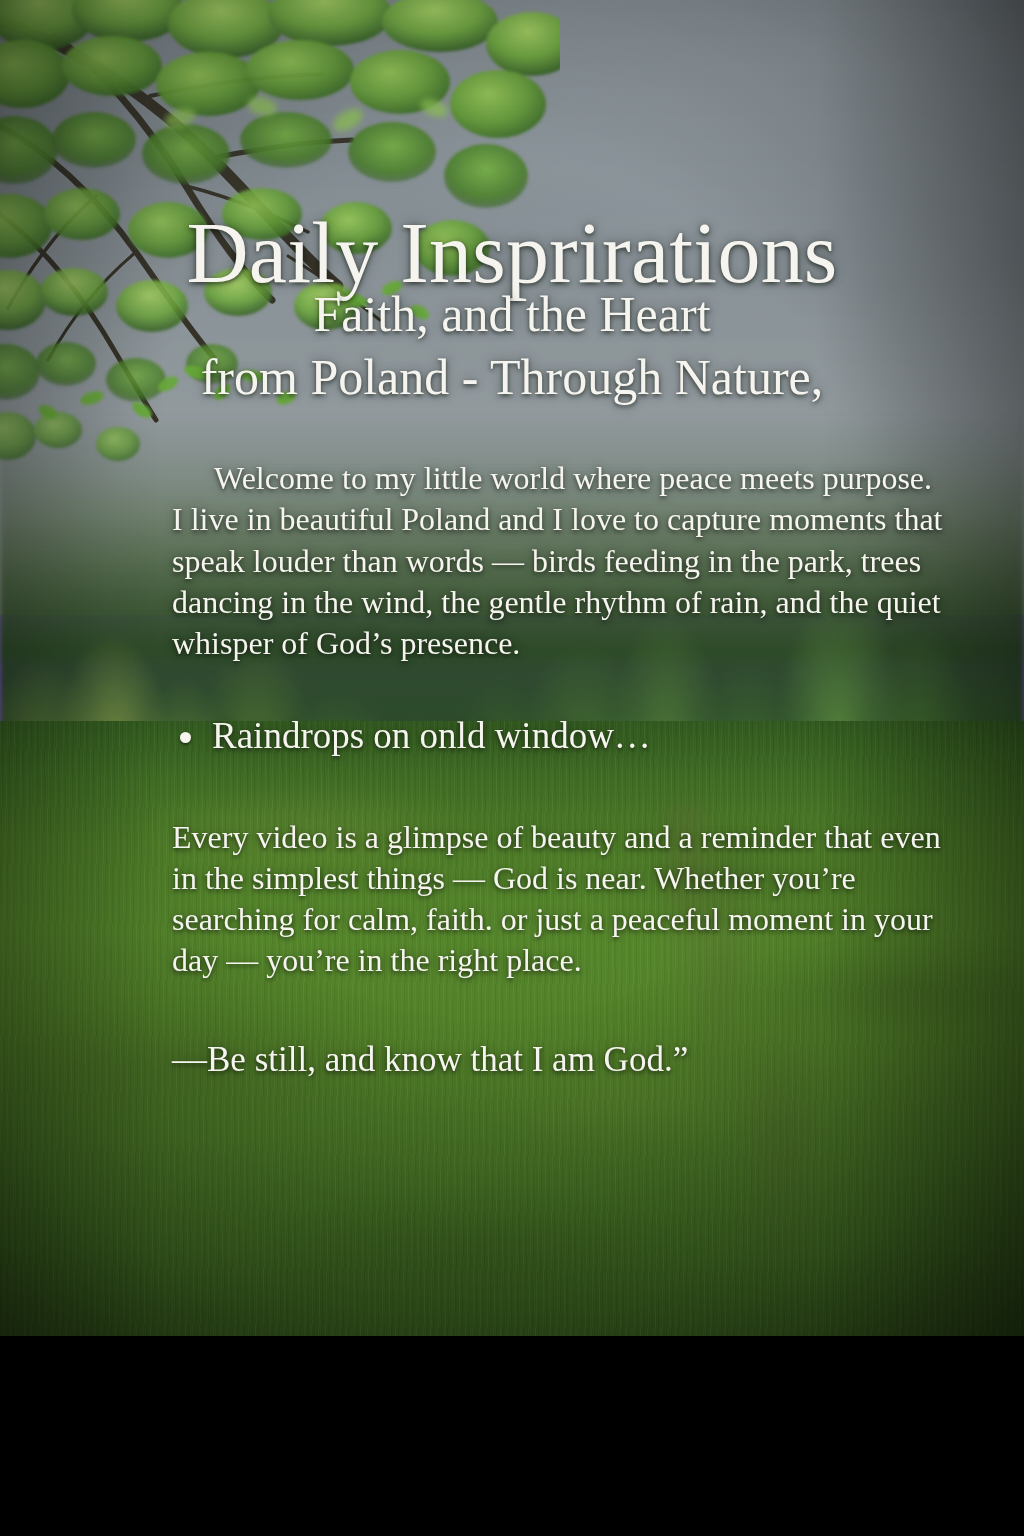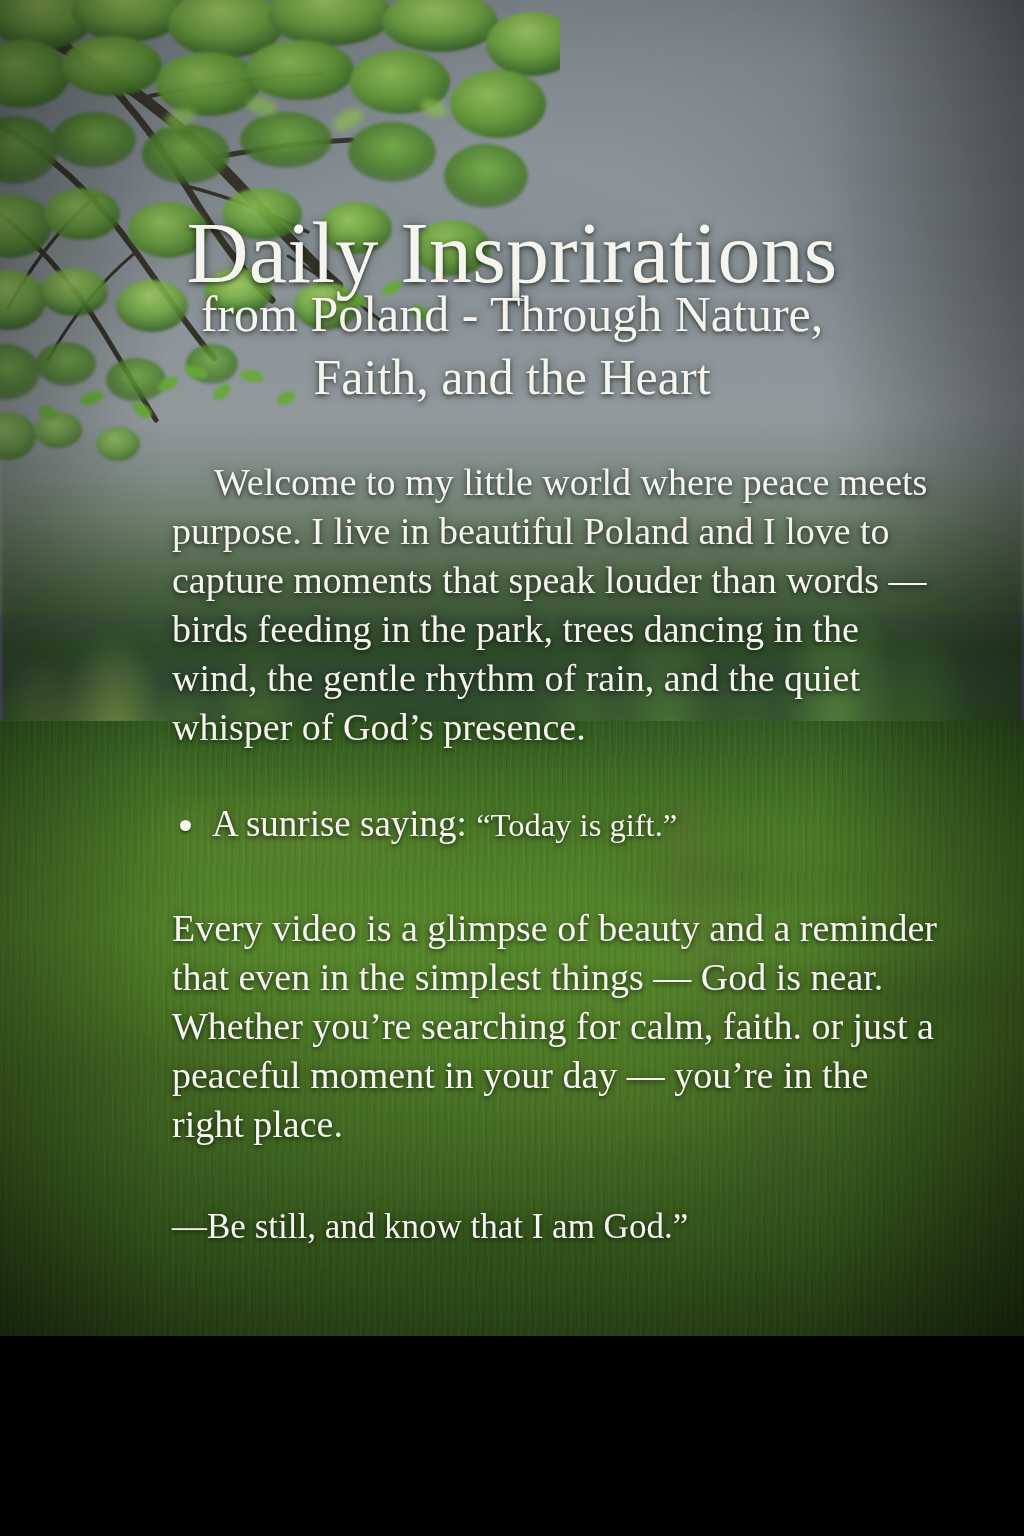--- a/index.html
+++ b/index.html
@@ -173,21 +173,21 @@
   }
 
   .body-block {
     position: absolute;
     left: 172px;
     right: 80px;
     top: 458px;
   }
 
   .para {
-    font-size: 38px;
+    font-size: 32px;
     line-height: 1.29;
     margin: 0;
   }
   .para.intro { text-indent: 42px; }
 
   .bullets {
     list-style: none;
     margin: 47px 0 0 0;
     padding: 0;
   }
@@ -346,31 +346,31 @@
   </svg>
 
   <div class="bg-layer haze"></div>
   <div class="bg-layer vignette"></div>
 
   <div class="content">
 
     <h1 class="title">Daily Insprirations</h1>
 
     <div class="subtitle">
+      <div>Faith, and the Heart</div>
       <div>from Poland - Through Nature,</div>
-      <div>Faith, and the Heart</div>
     </div>
 
     <div class="body-block">
 
       <p class="para intro">Welcome to my little world where peace meets purpose. I live in beautiful Poland and I love to capture moments that speak louder than words — birds feeding in the park, trees dancing in the wind, the gentle rhythm of rain, and the quiet whisper of God’s presence.</p>
 
       <ul class="bullets">
         <li>
-          <span>A sunrise saying: </span><span class="b-small">“Today is gift.”</span>
+          <span>Raindrops on onld window…</span>
         </li>
       </ul>
 
       <p class="para closing">Every video is a glimpse of beauty and a reminder that even in the simplest things — God is near. Whether you’re searching for calm, faith. or just a peaceful moment in your day — you’re in the right place.</p>
 
       <p class="verse">—Be still, and know that I am God.”</p>
     </div>
   </div>
 </div>
 

